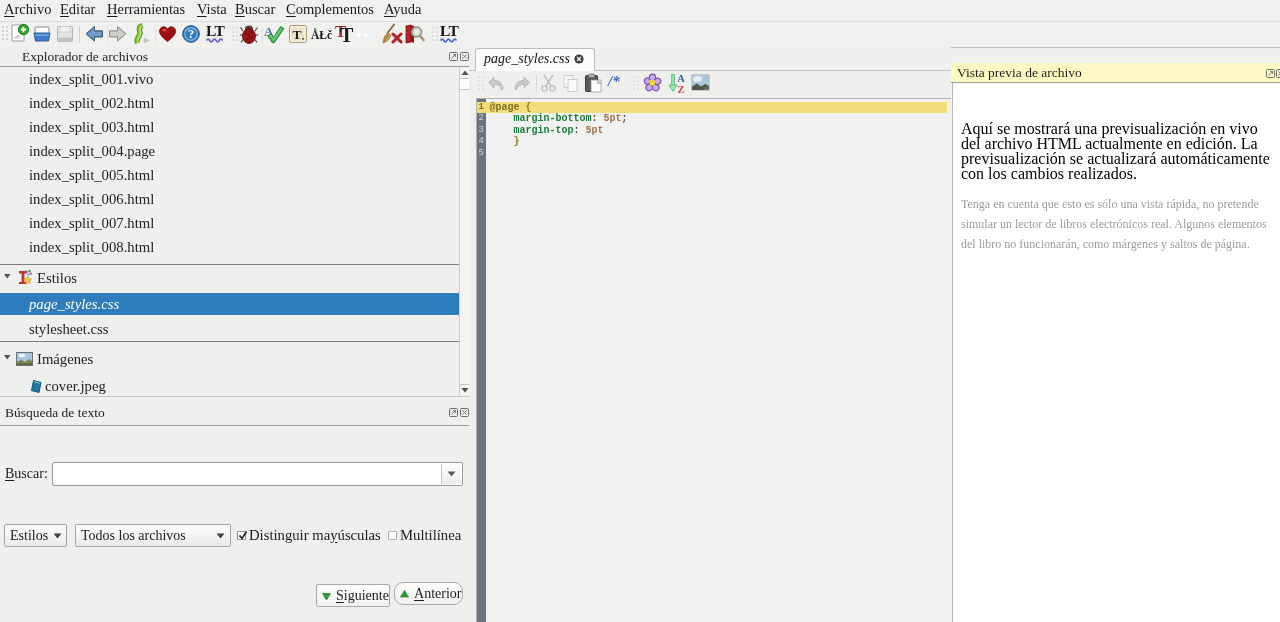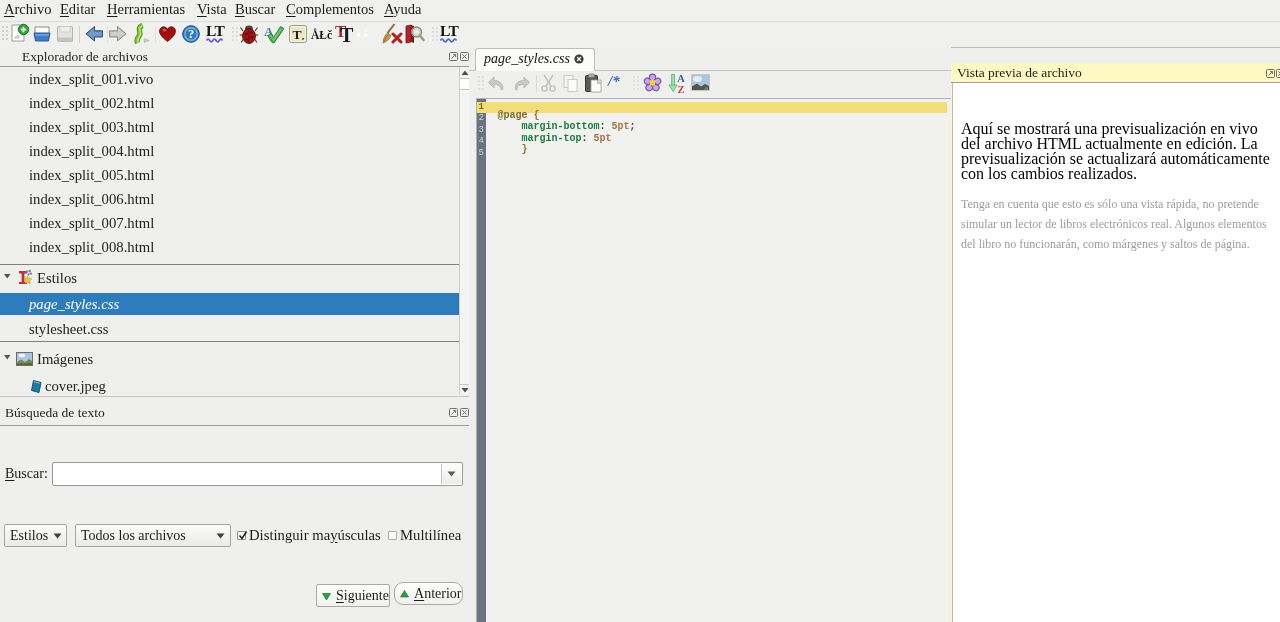--- a/index.html
+++ b/index.html
@@ -201,21 +201,21 @@
     <svg class="abs" style="left:460px;top:5px;" width="9" height="9" viewBox="0 0 9 9">
         <rect x="0.5" y="0.5" width="8" height="8" rx="1" fill="none" stroke="#6e6e6c"></rect>
         <path d="M2.3 2.3 L6.7 6.7 M6.7 2.3 L2.3 6.7" fill="none" stroke="#6e6e6c" stroke-width="0.9"></path>
       </svg>
     <div class="abs" style="left:0;top:19px;width:469px;height:1px;background:#9c9c9a;"></div>
 
     <div class="abs" id="tree" style="left:0;top:20px;width:469px;height:329px;font-size:14.7px;color:#222;">
       <div class="abs" style="left:29px;top:0px;width:420px;height:24px;line-height:24px;">index_split_001.vivo</div>
       <div class="abs" style="left:29px;top:24px;width:420px;height:24px;line-height:24px;">index_split_002.html</div>
       <div class="abs" style="left:29px;top:48px;width:420px;height:24px;line-height:24px;">index_split_003.html</div>
-      <div class="abs" style="left:29px;top:72px;width:420px;height:24px;line-height:24px;">index_split_004.html</div>
+      <div class="abs" style="left:29px;top:72px;width:420px;height:24px;line-height:24px;">index_split_004.page</div>
       <div class="abs" style="left:29px;top:96px;width:420px;height:24px;line-height:24px;">index_split_005.html</div>
       <div class="abs" style="left:29px;top:120px;width:420px;height:24px;line-height:24px;">index_split_006.html</div>
       <div class="abs" style="left:29px;top:144px;width:420px;height:24px;line-height:24px;">index_split_007.html</div>
       <div class="abs" style="left:29px;top:168px;width:420px;height:24px;line-height:24px;">index_split_008.html</div>
       <div class="abs" style="left:0;top:197px;width:460px;height:1px;background:#7e7e7c;"></div>
 
       <svg class="abs" style="left:3px;top:205px;" width="9" height="9">
           <path d="M1 2 L7.5 2 L4.25 6.5 Z" fill="#555553"></path>
         </svg>
       <svg class="abs" style="left:16px;top:202px;" width="17" height="17" viewBox="0 0 17 17">
@@ -415,21 +415,21 @@
     <div class="abs" style="left:6.5px;top:50.5px;width:475px;height:524.5px;background:#f1f1ef;border-top:1px solid #b0b0ae;border-left:1px solid #b0b0ae;box-sizing:border-box;">
 
       <div class="abs" style="left:0;top:0;width:9.5px;height:524px;background:#6a7380;"></div>
 
       <div class="abs" style="left:0px;top:3.2px;width:470px;height:11.6px;background:#f3dd7a;"></div>
       <div class="abs" style="left:0;top:3.2px;width:9.5px;height:11.6px;background:#f3dd7a;"></div>
 
       <div class="abs" style="left:0;top:3.2px;width:7.5px;text-align:right;font-family:'Liberation Mono',monospace;font-weight:bold;font-size:9px;line-height:11.6px;color:#7c6a16;">1</div>
       <div class="abs" style="left:0;top:14.8px;width:7.5px;text-align:right;font-family:'Liberation Mono',monospace;font-weight:normal;font-size:9px;line-height:11.6px;color:#ccd2d8;">2<br>3<br>4<br>5</div>
 
-      <pre class="abs" style="left:13px;top:3.2px;margin:8px;font-family:'Liberation Mono',monospace;font-weight:bold;font-size:10px;line-height:11.6px;"><span style="color:#7d6c1e">@page</span> <span style="color:#8f7d20">{</span>
+      <pre class="abs" style="left:13px;top:3.2px;margin:0;font-family:'Liberation Mono',monospace;font-weight:bold;font-size:10px;line-height:11.6px;"><span style="color:#7d6c1e">@page</span> <span style="color:#8f7d20">{</span>
     <span style="color:#1a7c3e">margin-bottom</span><span style="color:#3f3f3d">:</span> <span style="color:#a3744b">5pt</span><span style="color:#3f3f3d">;</span>
     <span style="color:#1a7c3e">margin-top</span><span style="color:#3f3f3d">:</span> <span style="color:#a3744b">5pt</span>
     <span style="color:#8f7d20">}</span></pre>
     </div>
   </div>
 
   <div class="abs" id="rightdock" style="left:951px;top:63px;width:329px;height:575px;background:#fef9c3;">
     <div class="abs" style="left:6px;top:2px;font-size:13.5px;color:#1f1f1f;">Vista previa de archivo</div>
     <svg class="abs" style="left:315px;top:6px;" width="9" height="9" viewBox="0 0 9 9">
         <rect x="0.5" y="0.5" width="8" height="8" rx="1" fill="none" stroke="#6e6e6c"></rect>

